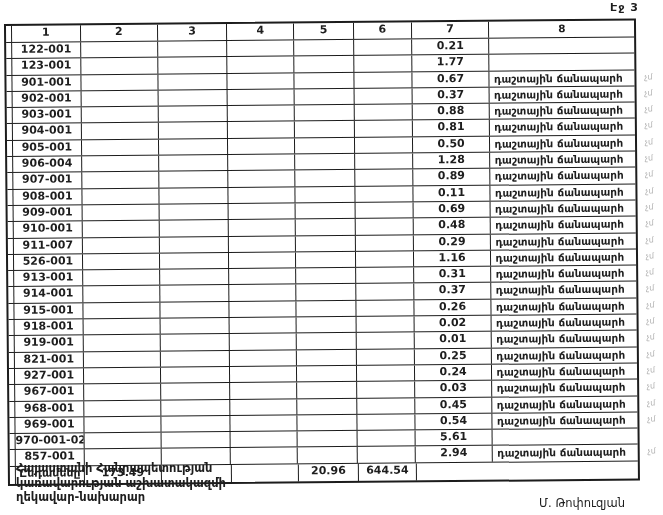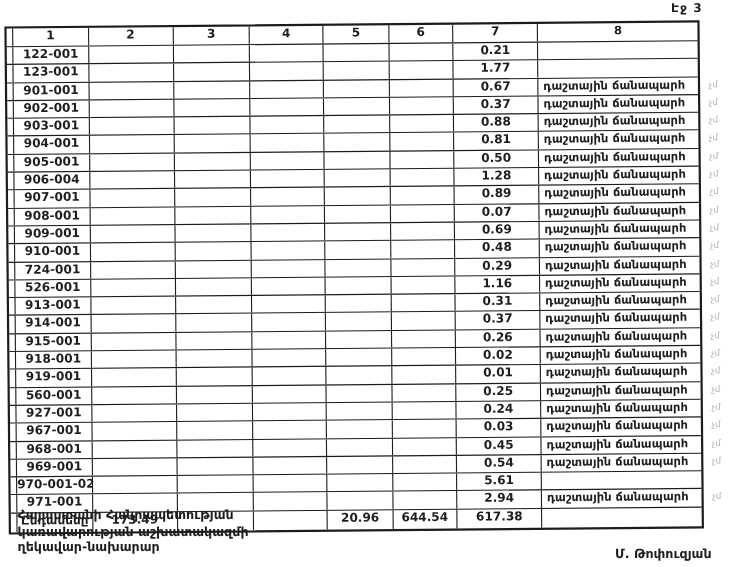--- a/index.html
+++ b/index.html
@@ -37,21 +37,21 @@
   .mark{
     position:absolute;right:-18px;top:2px;font-size:8px;color:#b2b2b2;
     font-weight:normal;
   }
   .footer-org{
     position:absolute;left:16px;top:461px;font-size:11.5px;font-weight:bold;
     line-height:14.5px;
   }
   .footer-org div{white-space:nowrap;}
   .signatory{
-    position:absolute;left:559px;top:496px;font-size:11.5px;font-weight:bold;
+    position:absolute;left:539px;top:496px;font-size:11.5px;font-weight:normal;
     white-space:nowrap;
     text-align:right;
   }
 </style>
 </head>
 <body>
 
 <div class="page">
 
   <div class="page-label">Էջ 3</div>
@@ -177,21 +177,21 @@
           <span class="mark">չմ</span>
         </div>
         <div class="row">
           <span class="c gutter"></span>
           <span class="c c1">908-001</span>
           <span class="c c2"></span>
           <span class="c c3"></span>
           <span class="c c4"></span>
           <span class="c c5"></span>
           <span class="c c6"></span>
-          <span class="c c7">0.07</span>
+          <span class="c c7">0.11</span>
           <span class="c c8">դաշտային ճանապարհ</span>
           <span class="mark">չմ</span>
         </div>
         <div class="row">
           <span class="c gutter"></span>
           <span class="c c1">909-001</span>
           <span class="c c2"></span>
           <span class="c c3"></span>
           <span class="c c4"></span>
           <span class="c c5"></span>
@@ -207,21 +207,21 @@
           <span class="c c3"></span>
           <span class="c c4"></span>
           <span class="c c5"></span>
           <span class="c c6"></span>
           <span class="c c7">0.48</span>
           <span class="c c8">դաշտային ճանապարհ</span>
           <span class="mark">չմ</span>
         </div>
         <div class="row">
           <span class="c gutter"></span>
-          <span class="c c1">724-001</span>
+          <span class="c c1">911-007</span>
           <span class="c c2"></span>
           <span class="c c3"></span>
           <span class="c c4"></span>
           <span class="c c5"></span>
           <span class="c c6"></span>
           <span class="c c7">0.29</span>
           <span class="c c8">դաշտային ճանապարհ</span>
           <span class="mark">չմ</span>
         </div>
         <div class="row">
@@ -291,21 +291,21 @@
           <span class="c c3"></span>
           <span class="c c4"></span>
           <span class="c c5"></span>
           <span class="c c6"></span>
           <span class="c c7">0.01</span>
           <span class="c c8">դաշտային ճանապարհ</span>
           <span class="mark">չմ</span>
         </div>
         <div class="row">
           <span class="c gutter"></span>
-          <span class="c c1">560-001</span>
+          <span class="c c1">821-001</span>
           <span class="c c2"></span>
           <span class="c c3"></span>
           <span class="c c4"></span>
           <span class="c c5"></span>
           <span class="c c6"></span>
           <span class="c c7">0.25</span>
           <span class="c c8">դաշտային ճանապարհ</span>
           <span class="mark">չմ</span>
         </div>
         <div class="row">
@@ -362,41 +362,40 @@
           <span class="c c2"></span>
           <span class="c c3"></span>
           <span class="c c4"></span>
           <span class="c c5"></span>
           <span class="c c6"></span>
           <span class="c c7">5.61</span>
           <span class="c c8"></span>
         </div>
         <div class="row">
           <span class="c gutter"></span>
-          <span class="c c1">971-001</span>
+          <span class="c c1">857-001</span>
           <span class="c c2"></span>
           <span class="c c3"></span>
           <span class="c c4"></span>
           <span class="c c5"></span>
           <span class="c c6"></span>
           <span class="c c7">2.94</span>
           <span class="c c8">դաշտային ճանապարհ</span>
           <span class="mark">չմ</span>
         </div>
       </div>
 
     <div class="row ttl">
       <span class="c gutter"></span>
       <span class="c c1">Ընդամենը</span>
       <span class="c c2">173.49</span>
       <span class="c c3"></span>
       <span class="c c4"></span>
       <span class="c c5">20.96</span>
       <span class="c c6">644.54</span>
-      <span class="c c7">617.38</span>
       <span class="c c8"></span>
     </div>
   </div>
 
   <div class="footer-org">
     <div>Հայաստանի Հանրապետության</div>
     <div>կառավարության աշխատակազմի</div>
     <div>ղեկավար-նախարար</div>
   </div>
 

